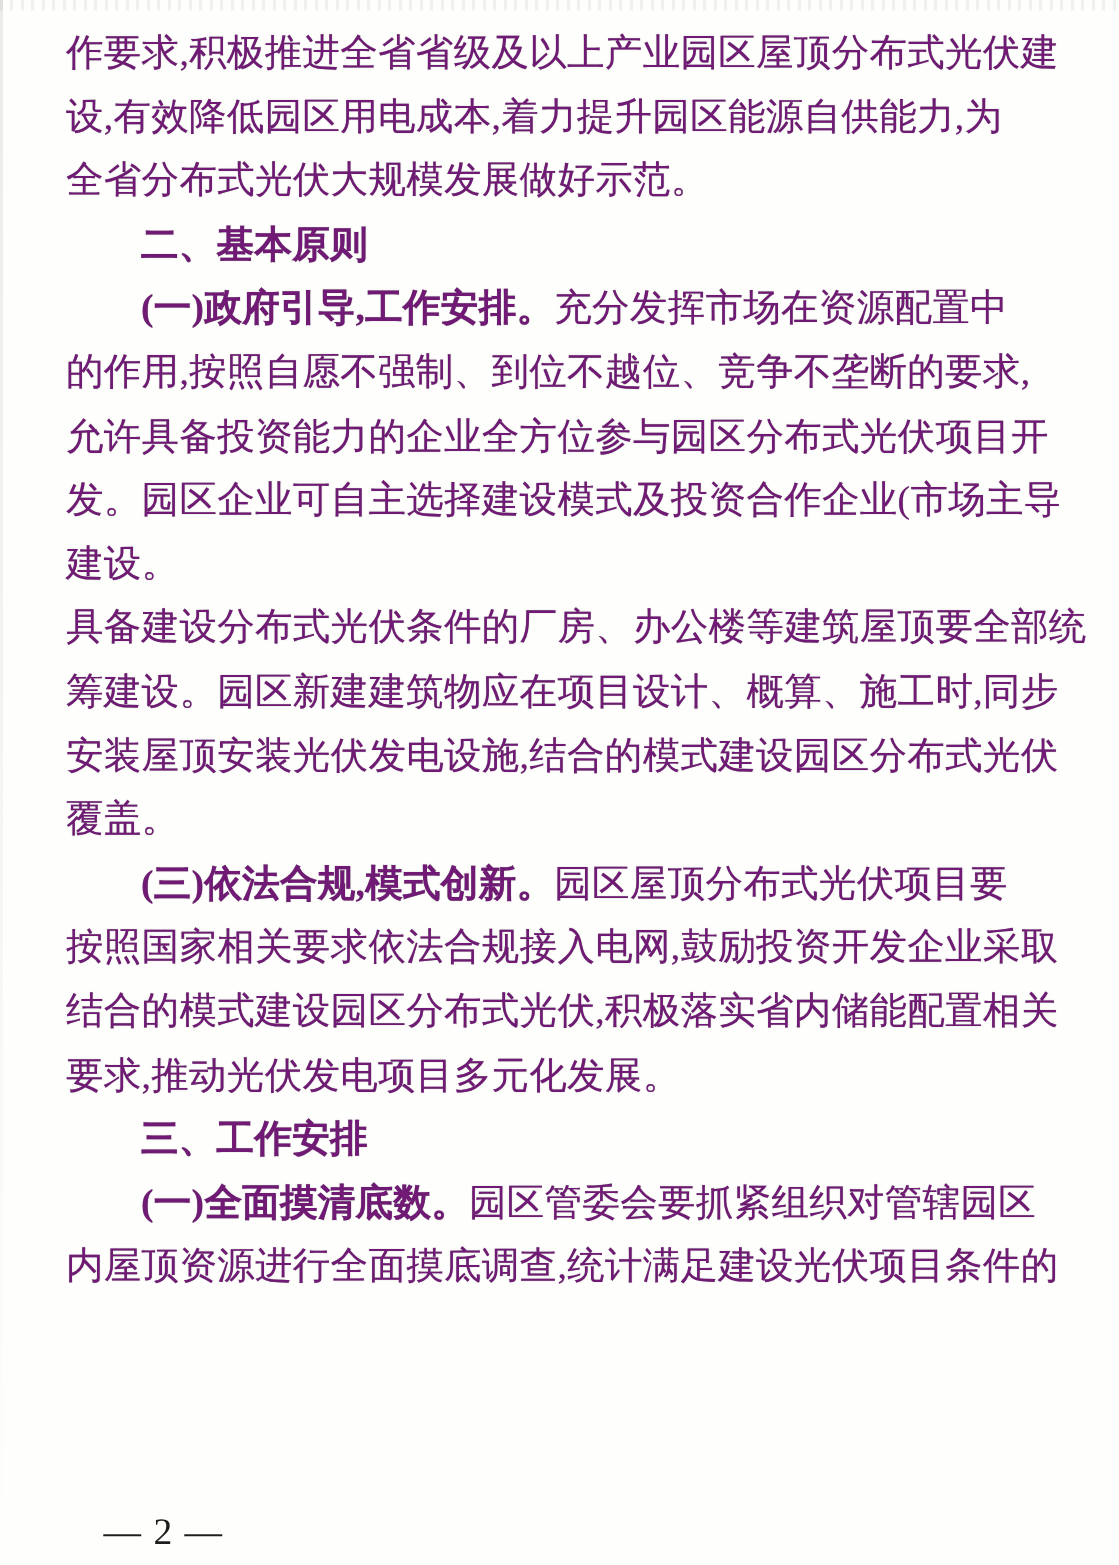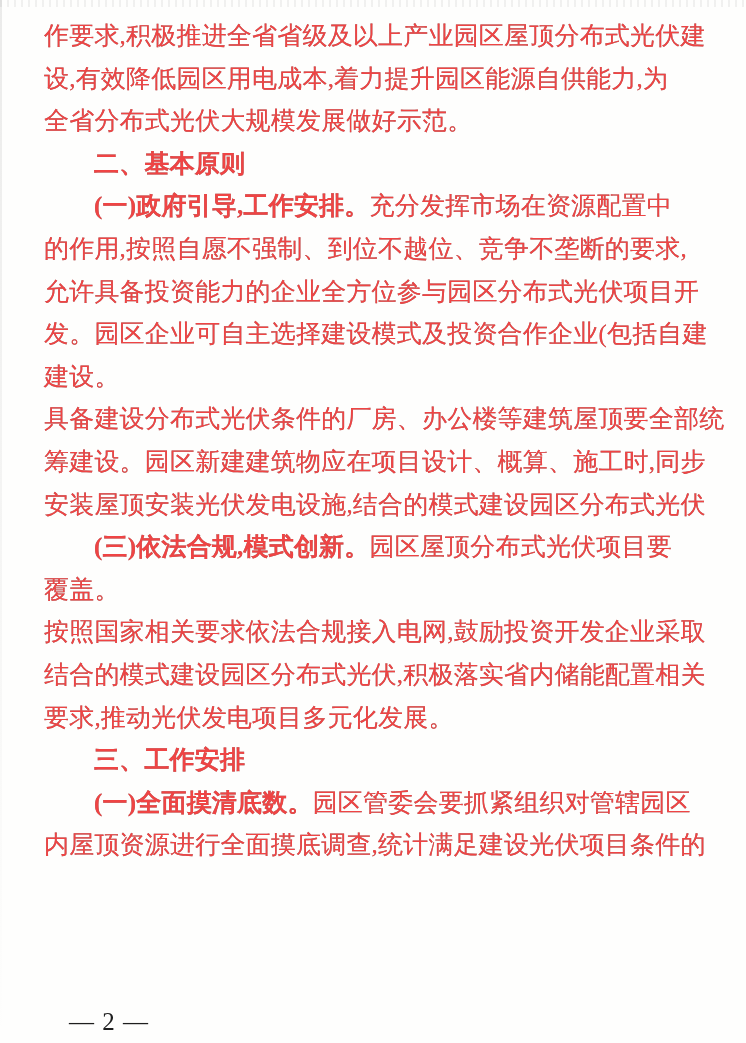--- a/index.html
+++ b/index.html
@@ -37,21 +37,21 @@
     top: 15px;
     left: 44px;
     width: 672px;
   }
   .line {
     height: 42.6px;
     line-height: 42.6px;
     font-size: 25px;
     letter-spacing: 0.2px;
     white-space: nowrap;
-    color: #ef4444;
+    color: #701a75;
     text-shadow: 0 0 0.6px rgba(30,30,30,0.55); 
   }
   .line.indent {
     text-indent: 50px;
   }
   .line.heading .run {
     font-weight: bold;
     font-family: Liberation Serif, serif;
   }
   .run.bold {
@@ -76,27 +76,27 @@
   <div class="scan-edge-left"></div>
 
   <div class="content">
       <div class="line"><span class="run">作要求,积极推进全省省级及以上产业园区屋顶分布式光伏建</span></div>
       <div class="line"><span class="run">设,有效降低园区用电成本,着力提升园区能源自供能力,为</span></div>
       <div class="line"><span class="run">全省分布式光伏大规模发展做好示范。</span></div>
       <div class="line indent heading"><span class="run bold">二、基本原则</span></div>
       <div class="line indent"><span class="run bold">(一)政府引导,工作安排。</span><span class="run">充分发挥市场在资源配置中</span></div>
       <div class="line"><span class="run">的作用,按照自愿不强制、到位不越位、竞争不垄断的要求,</span></div>
       <div class="line"><span class="run">允许具备投资能力的企业全方位参与园区分布式光伏项目开</span></div>
-      <div class="line"><span class="run">发。园区企业可自主选择建设模式及投资合作企业(包括自建</span></div>
+      <div class="line"><span class="run">发。园区企业可自主选择建设模式及投资合作企业(市场主导</span></div>
       <div class="line"><span class="run">建设。</span></div>
       <div class="line"><span class="run">具备建设分布式光伏条件的厂房、办公楼等建筑屋顶要全部统</span></div>
       <div class="line"><span class="run">筹建设。园区新建建筑物应在项目设计、概算、施工时,同步</span></div>
       <div class="line"><span class="run">安装屋顶安装光伏发电设施,结合的模式建设园区分布式光伏</span></div>
+      <div class="line"><span class="run">覆盖。</span></div>
       <div class="line indent"><span class="run bold">(三)依法合规,模式创新。</span><span class="run">园区屋顶分布式光伏项目要</span></div>
-      <div class="line"><span class="run">覆盖。</span></div>
       <div class="line"><span class="run">按照国家相关要求依法合规接入电网,鼓励投资开发企业采取</span></div>
       <div class="line"><span class="run">结合的模式建设园区分布式光伏,积极落实省内储能配置相关</span></div>
       <div class="line"><span class="run">要求,推动光伏发电项目多元化发展。</span></div>
       <div class="line indent heading"><span class="run bold">三、工作安排</span></div>
       <div class="line indent"><span class="run bold">(一)全面摸清底数。</span><span class="run">园区管委会要抓紧组织对管辖园区</span></div>
       <div class="line"><span class="run">内屋顶资源进行全面摸底调查,统计满足建设光伏项目条件的</span></div>
     </div>
 
   <div class="page-number">— 2 —</div>
 </div>

